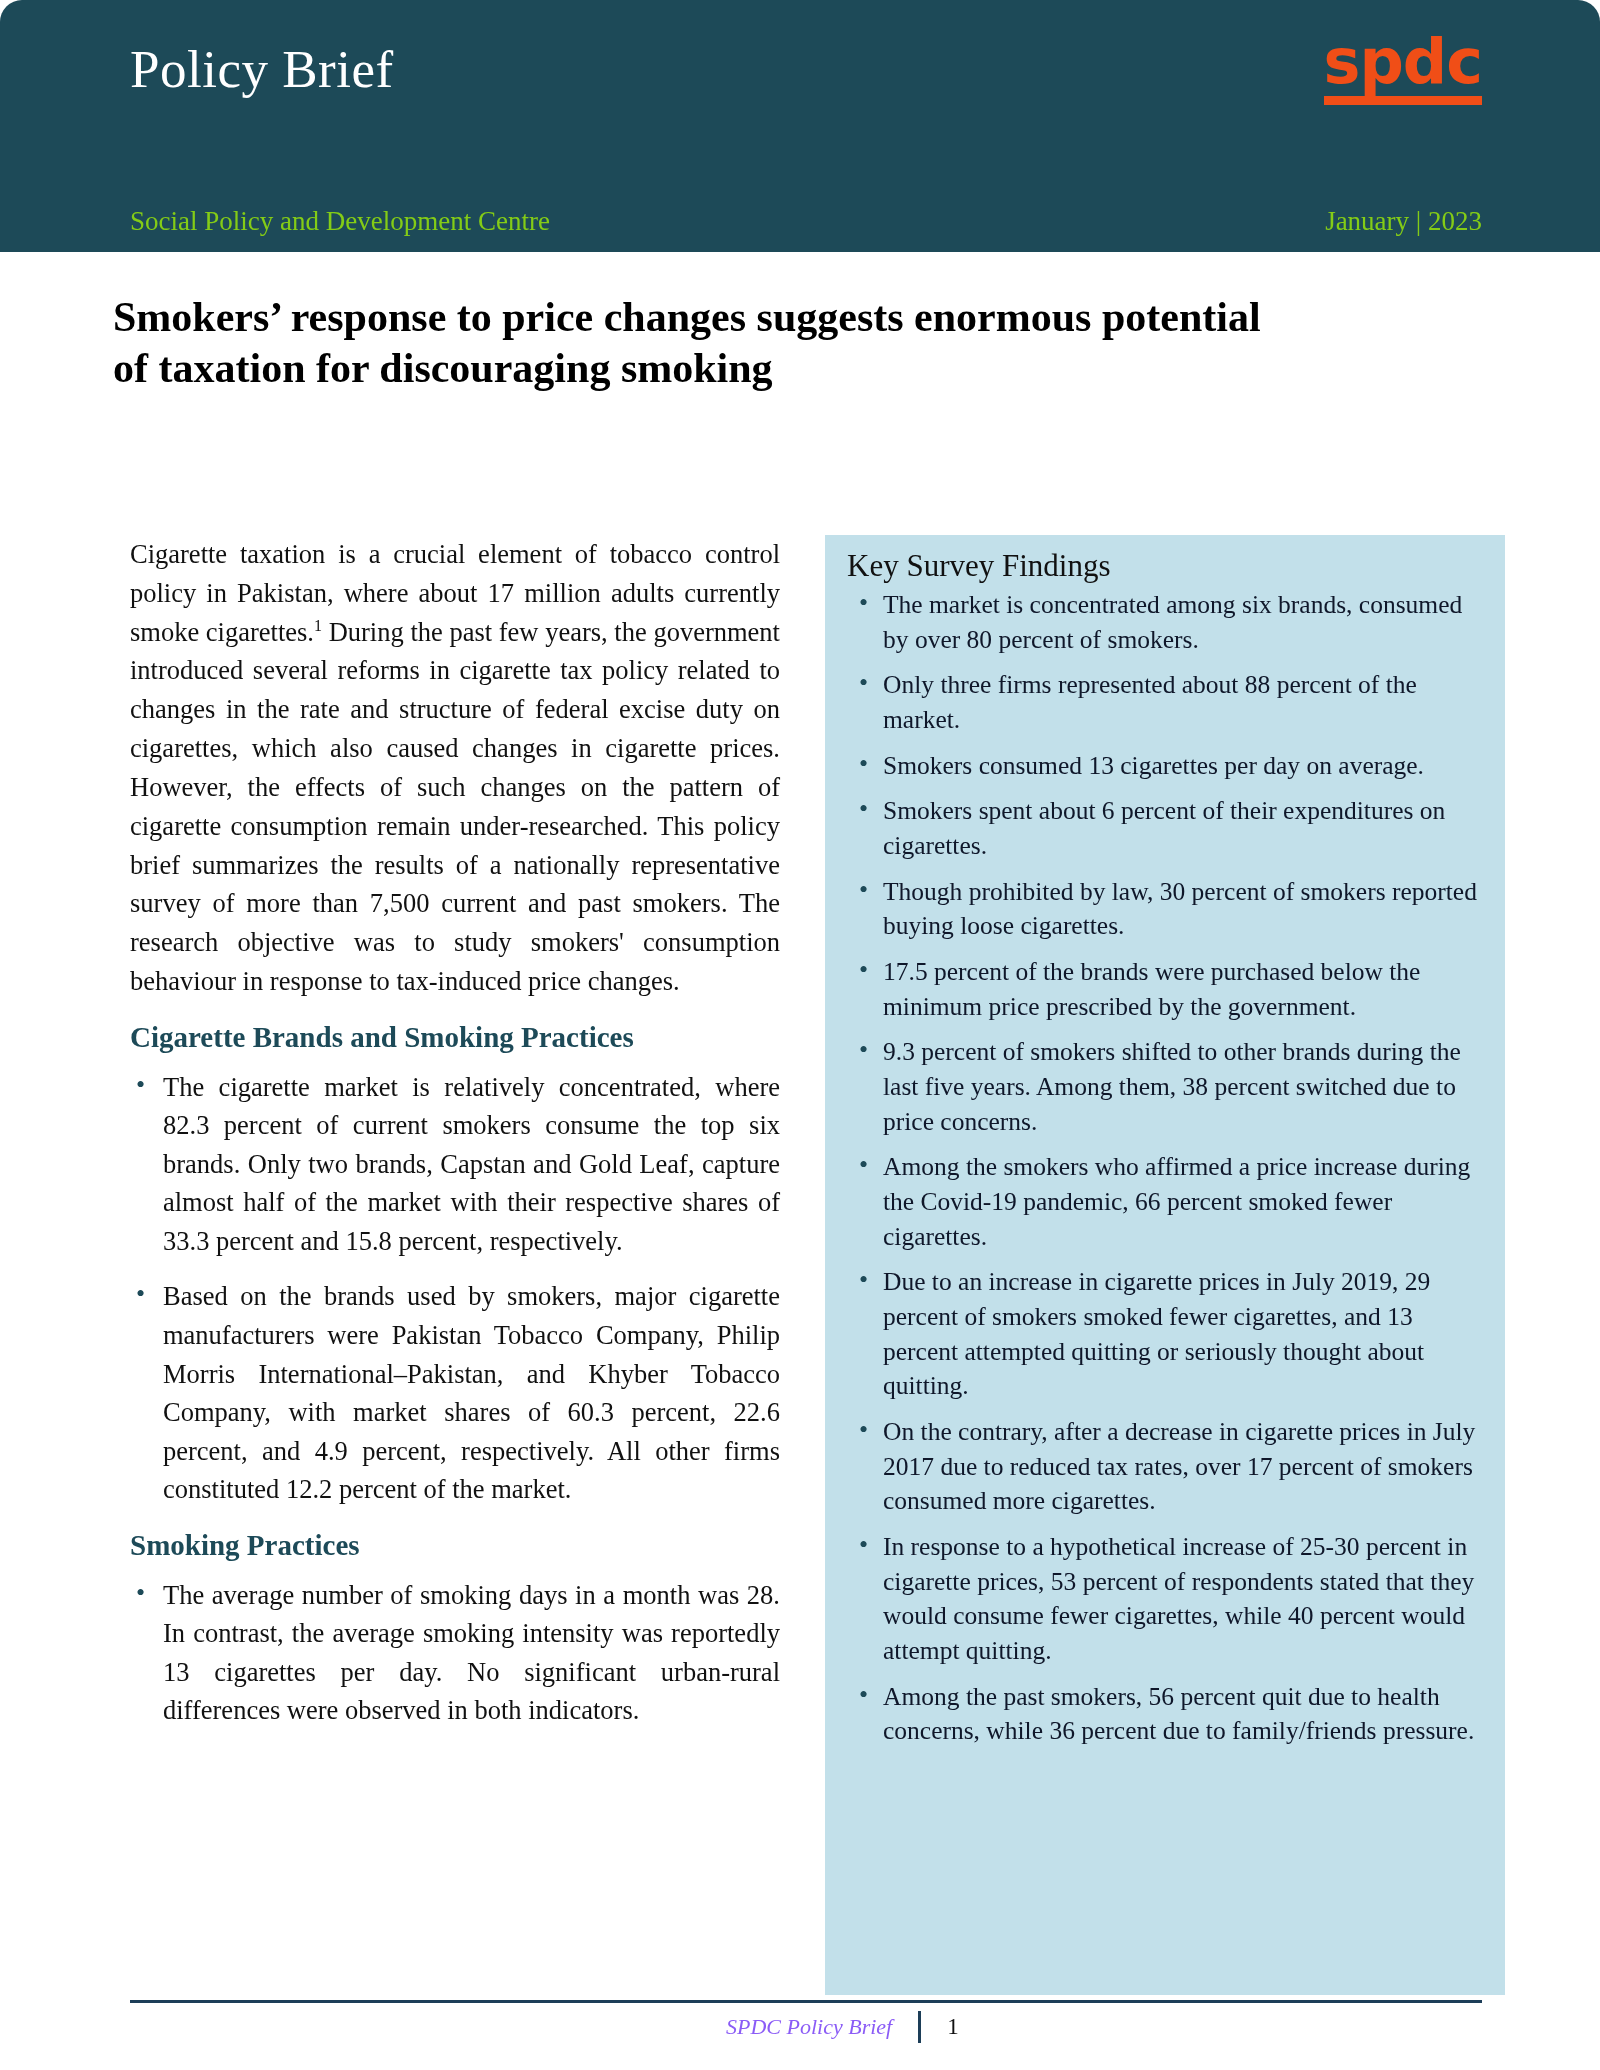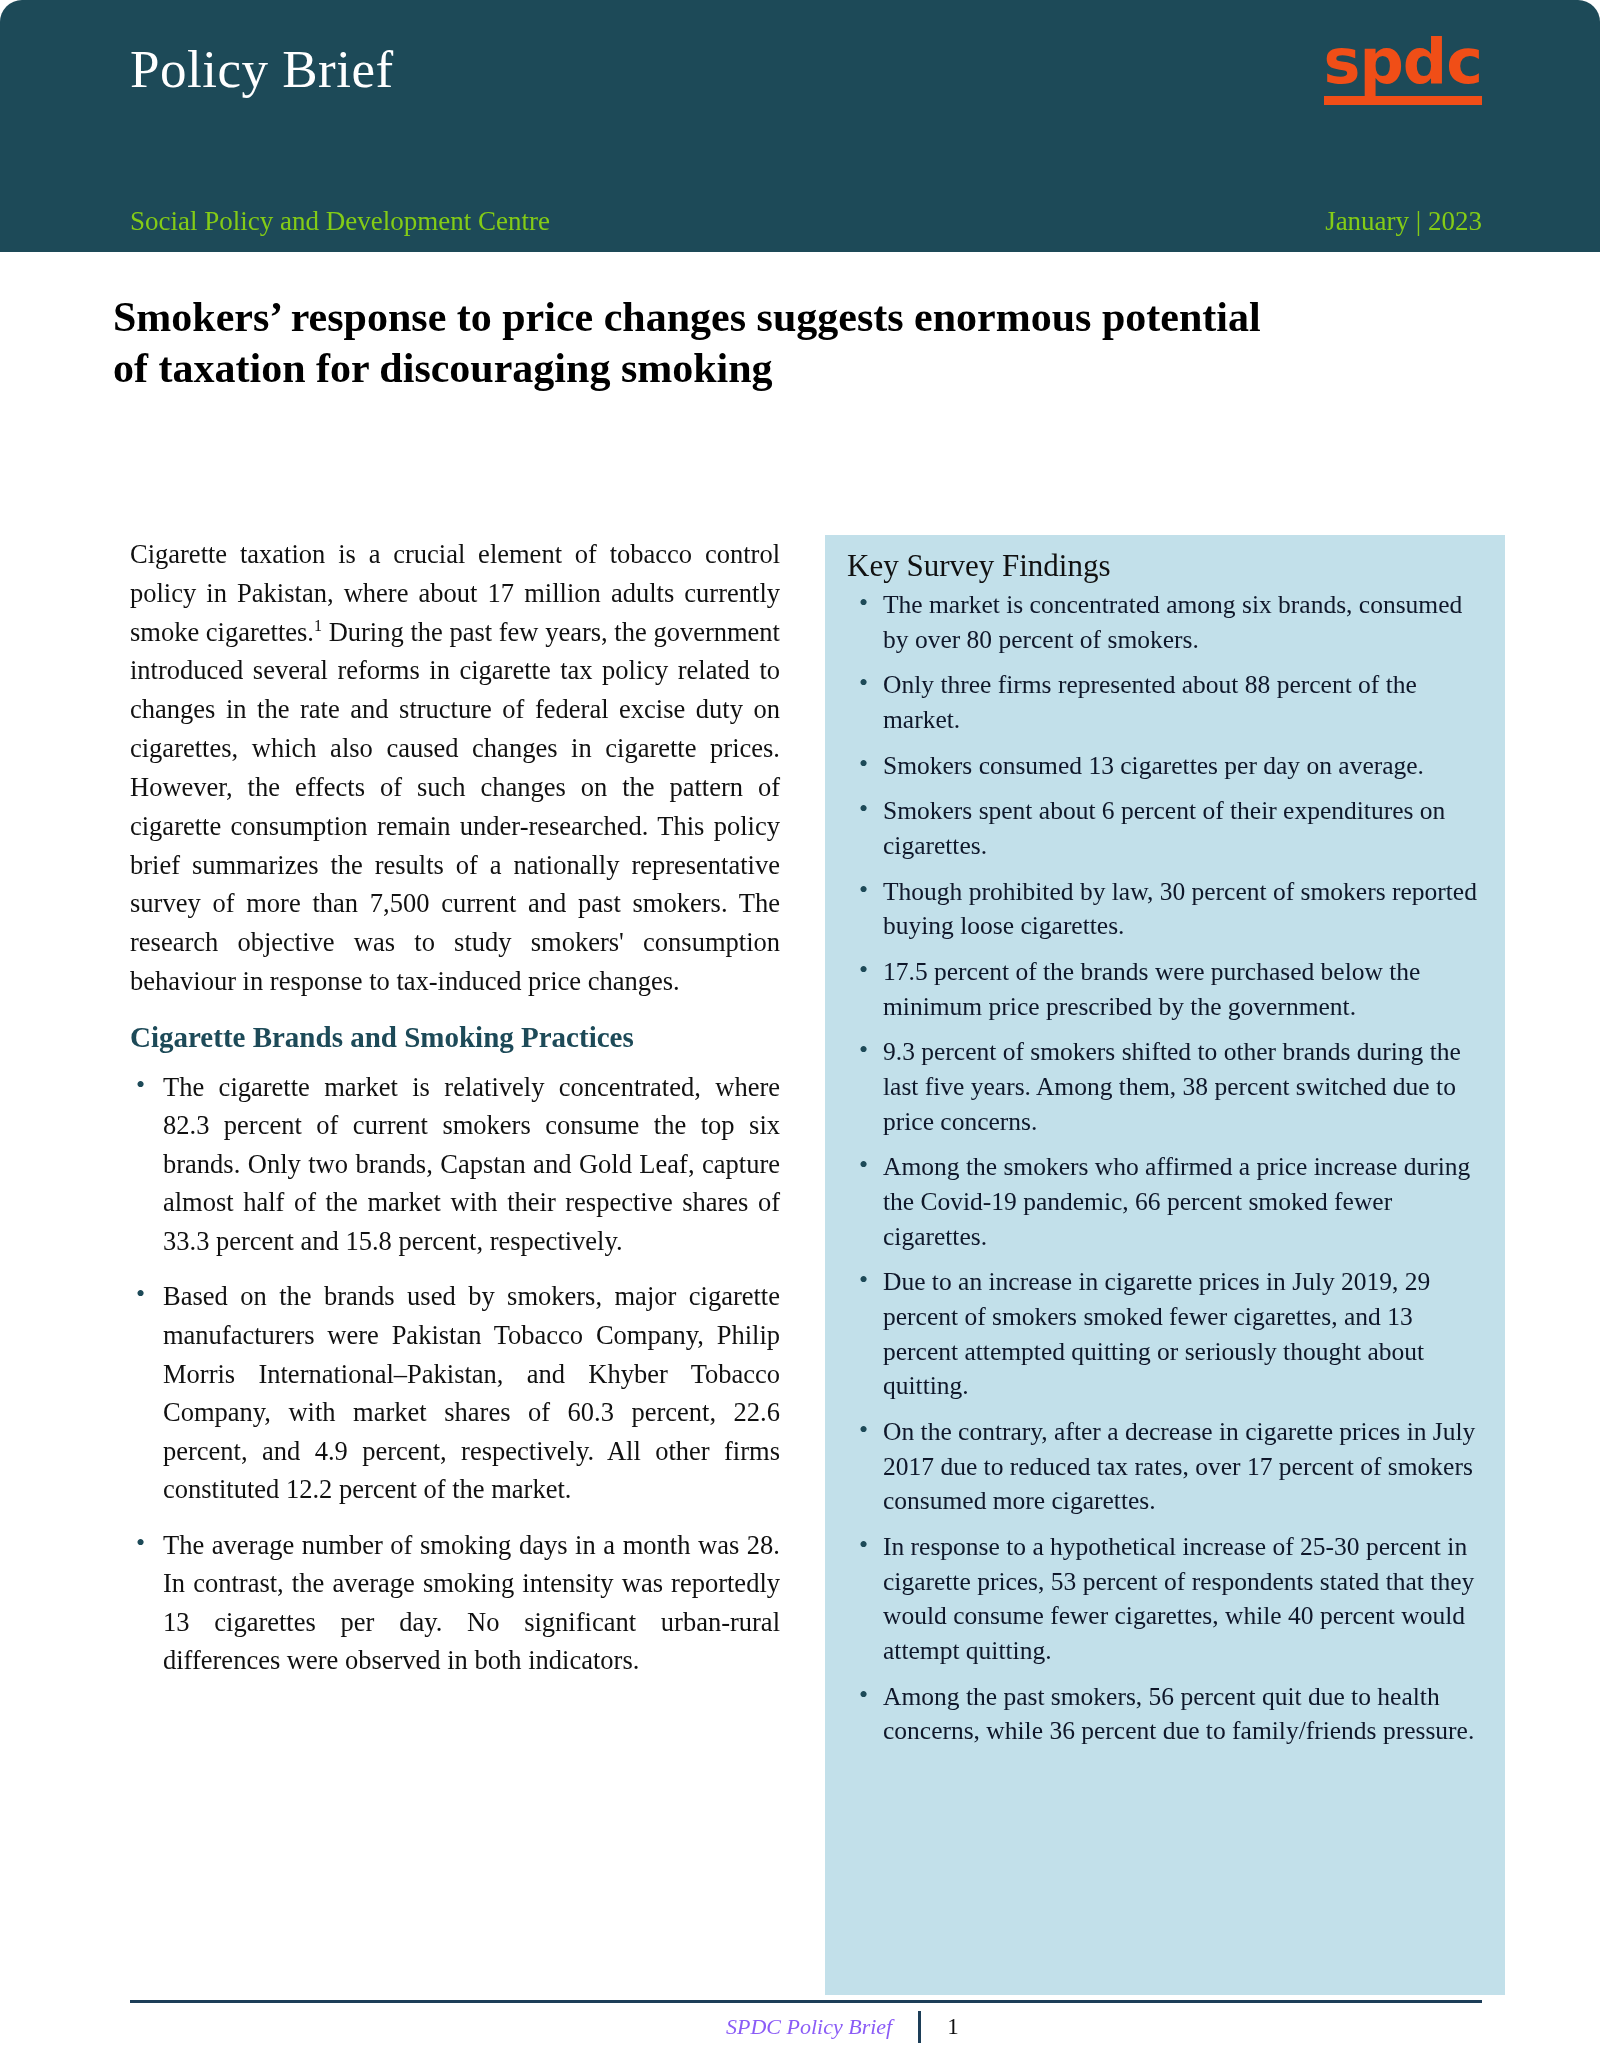--- a/index.html
+++ b/index.html
@@ -136,20 +136,21 @@
     <p class="intro">
       <span>Cigarette taxation is a crucial element of tobacco control policy in Pakistan, where about 17 million adults currently smoke cigarettes.</span><span class="sup">1</span><span> During the past few years, the government introduced several reforms in cigarette tax policy related to changes in the rate and structure of federal excise duty on cigarettes, which also caused changes in cigarette prices. However, the effects of such changes on the pattern of cigarette consumption remain under-researched. This policy brief summarizes the results of a nationally representative survey of more than 7,500 current and past smokers. The research objective was to study smokers' consumption behaviour in response to tax-induced price changes.</span>
     </p>
 
     <h2 class="section">Cigarette Brands and Smoking Practices</h2>
     <ul class="left-list">
       <li>The cigarette market is relatively concentrated, where 82.3 percent of current smokers consume the top six brands. Only two brands, Capstan and Gold Leaf, capture almost half of the market with their respective shares of 33.3 percent and 15.8 percent, respectively.</li>
       <li>Based on the brands used by smokers, major cigarette manufacturers were Pakistan Tobacco Company, Philip Morris International–Pakistan, and Khyber Tobacco Company, with market shares of 60.3 percent, 22.6 percent, and 4.9 percent, respectively. All other firms constituted 12.2 percent of the market.</li>
     </ul>
 
+    <h2 class="section">Smoking Practices</h2>
     <ul class="left-list">
       <li>The average number of smoking days in a month was 28. In contrast, the average smoking intensity was reportedly 13 cigarettes per day. No significant urban-rural differences were observed in both indicators.</li>
     </ul>
   </div>
 
   <aside class="findings">
     <h3>Key Survey Findings</h3>
     <ul class="findings-list">
       <li>The market is concentrated among six brands, consumed by over 80 percent of smokers.</li>
       <li>Only three firms represented about 88 percent of the market.</li>

